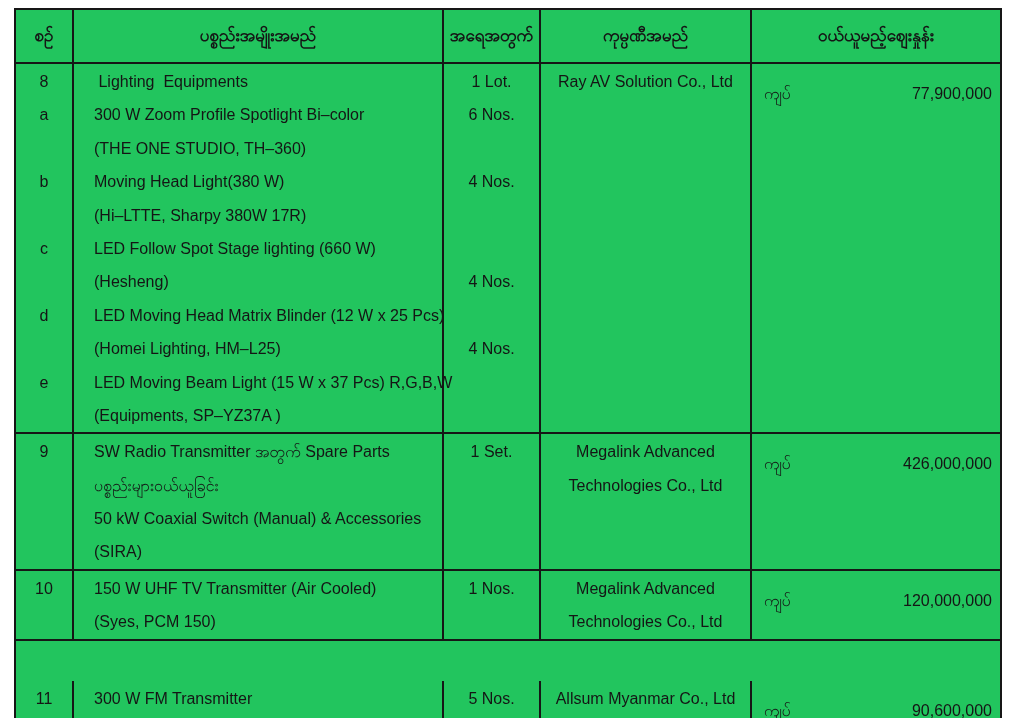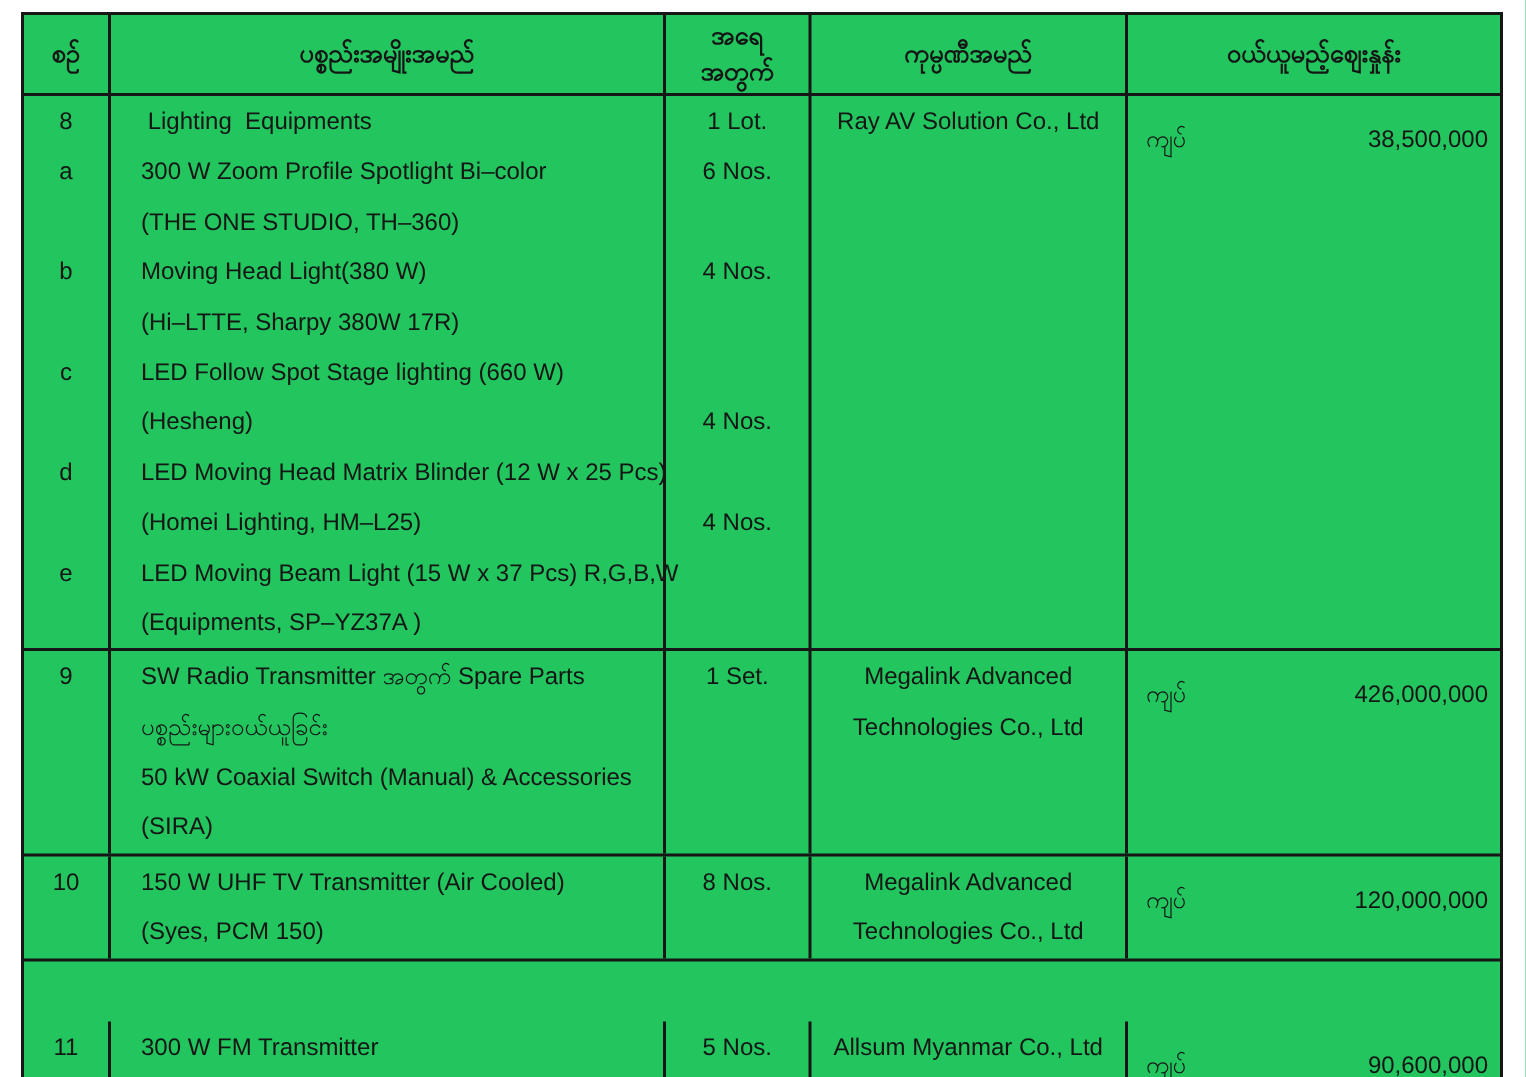--- a/index.html
+++ b/index.html
@@ -51,21 +51,21 @@
   }
   .header-row .cell {
     display: flex;
     align-items: center;
     justify-content: center;
     text-align: center;
     font-size: 17px;
     font-weight: 600;
   }
   .header-row .qty-header {
-    flex-direction: column;
+    flex-direction: row;
     line-height: 24px;
   }
 
   .body-row .cell {
     padding-top: 1px;
   }
   .line {
     height: 33.4px;
     line-height: 33.4px;
     font-size: 16px;
@@ -148,21 +148,21 @@
           <div class="line"></div>
           <div class="line">4 Nos.</div>
           <div class="line"></div>
           <div class="line">4 Nos.</div>
           <div class="line"></div>
         </div>
         <div class="cell c-company">
           <div class="line">Ray AV Solution Co., Ltd</div>
         </div>
         <div class="cell c-price">
-          <div class="line price-line"><div>ကျပ်</div><div>38,500,000</div></div>
+          <div class="line price-line"><div>ကျပ်</div><div>77,900,000</div></div>
         </div>
       </div>
       <div class="row body-row">
         <div class="cell c-no">
           <div class="line">9</div>
           <div class="line"></div>
           <div class="line"></div>
           <div class="line"></div>
         </div>
         <div class="cell c-item">
@@ -188,21 +188,21 @@
       <div class="row body-row">
         <div class="cell c-no">
           <div class="line">10</div>
           <div class="line"></div>
         </div>
         <div class="cell c-item">
           <div class="line">150 W UHF TV Transmitter (Air Cooled)</div>
           <div class="line">(Syes, PCM 150)</div>
         </div>
         <div class="cell c-qty">
-          <div class="line">8 Nos.</div>
+          <div class="line">1 Nos.</div>
           <div class="line"></div>
         </div>
         <div class="cell c-company">
           <div class="line">Megalink Advanced</div>
           <div class="line">Technologies Co., Ltd</div>
         </div>
         <div class="cell c-price">
           <div class="line price-line"><div>ကျပ်</div><div>120,000,000</div></div>
         </div>
       </div>

